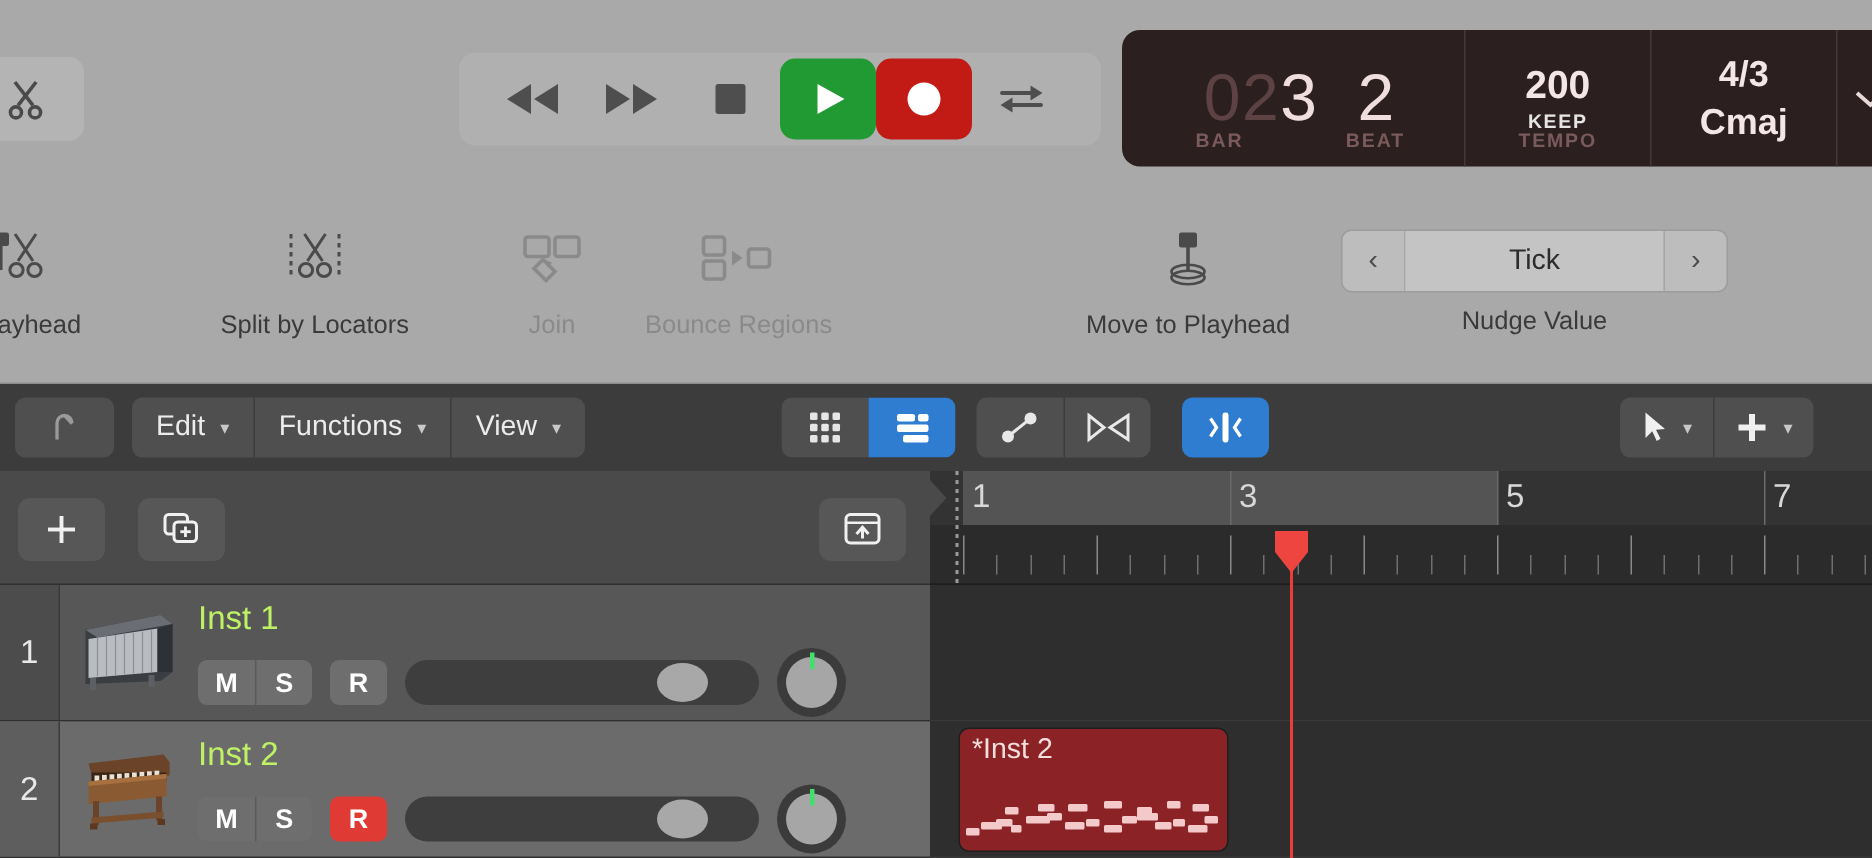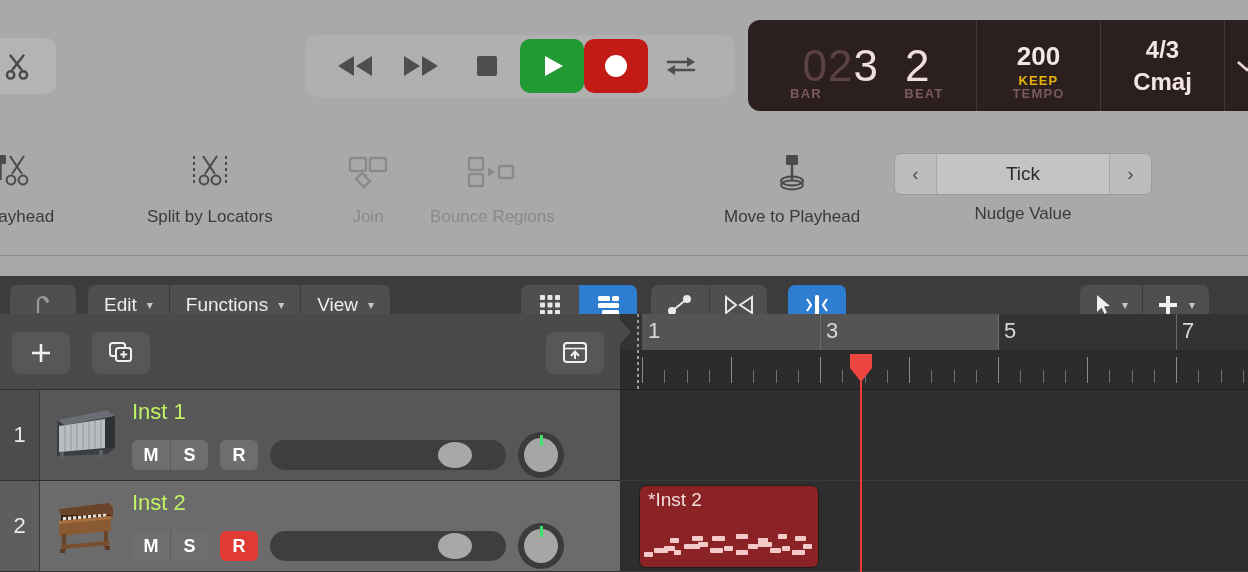--- a/index.html
+++ b/index.html
@@ -46,26 +46,26 @@
   .lcd-pos { width: 228px; }
   .lcd-tempo { width: 124px; }
   .lcd-sig { width: 124px; }
   .lcd-chev { width: 44px; }
   .pos-row { display: flex; align-items: baseline; justify-content: center; width: 100%; padding-left: 8px;}
   .pos-bar { font-size: 44px; font-weight: 300; letter-spacing: 1px; }
   .pos-bar .dim { color: #5c4242; }
   .pos-bar .lit { color: #f0dede; }
   .pos-beat { font-size: 44px; font-weight: 300; color: #f0dede; margin-left: 26px; }
   .lcd-lbls { position: absolute; bottom: 10px; left: 0; width: 100%;
-    display: flex; justify-content: space-between; padding-left: 6px;}
+    display: flex; justify-content: center; padding-left: 6px;}
   .lcd-lbl { font-size: 13px; font-weight: bold; color: #7a5a5a; letter-spacing: 1.3px; }
   .lbl-bar { width: 104px; text-align: center; }
   .lbl-beat { width: 104px; text-align: center; }
   .lcd-big { font-size: 26px; font-weight: bold; color: #f4e6e6; line-height: 1.05; }
-  .lcd-mid { font-size: 13px; font-weight: bold; color: #eab308; letter-spacing: 1.1px; margin-top: 2px;}
+  .lcd-mid { font-size: 13px; font-weight: bold; color: #e5e5e5; letter-spacing: 1.1px; margin-top: 2px;}
   .lcd-sub { position: absolute; bottom: 10px; font-size: 13px; font-weight: bold;
     color: #7a5a5a; letter-spacing: 1.2px; }
   .lcd-sig .lcd-big2 { font-size: 24px; font-weight: bold; color: #f4e6e6; }
   .lcd-sig .lcd-key { font-size: 24px; font-weight: bold; color: #f4e6e6; margin-top: 4px; }
 
   
   .icon-toolbar {
     position: absolute; left: 0; top: 131px; width: 1248px; height: 125px;
     background: #a9a9a9; border-bottom: 1px solid #8d8d8d;
   }
@@ -86,21 +86,20 @@
   .step-btn { width: 42px; height: 100%; display:flex; align-items:center;
     justify-content:center; color:#4a4a4a; font-size: 19px; }
   .step-btn.left { border-right: 1px solid #a6a6a6; }
   .step-btn.right { border-left: 1px solid #a6a6a6; }
   .step-val { flex: 1; text-align: center; font-size: 19px; color: #2c2c2c; background:#c4c4c4; height:100%; display:flex;align-items:center;justify-content:center;}
 
   
   .menu-strip {
     position: absolute; left: 0; top: 256px; width: 1248px; height: 58px;
     background: #3c3c3c;
-    margin-top: 20px;
   }
   .mbtn {
     position: absolute; top: 9px; height: 40px; background: #4f4f4f;
     border-radius: 7px; display: flex; align-items: center; justify-content: center;
     color: #ececec; font-size: 19px;
   }
   .mgroup { position: absolute; top: 9px; left: 88px; height: 40px;
     background: #4f4f4f; border-radius: 7px; display: flex; align-items: center; }
   .mg-item { display: flex; align-items: center; gap: 10px; padding: 0 16px;
     height: 100%; color: #ececec; font-size: 19px; }

